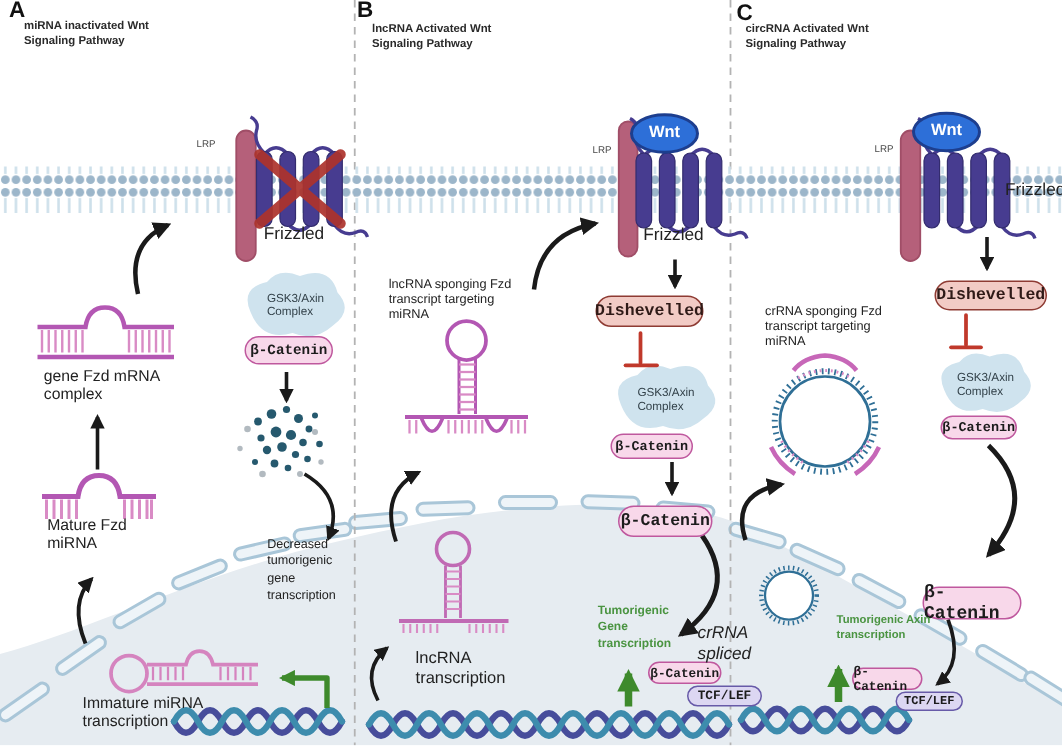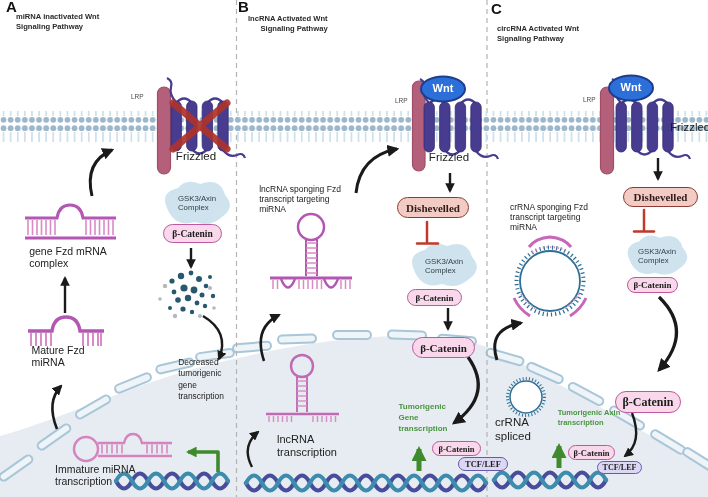--- a/index.html
+++ b/index.html
@@ -6,21 +6,21 @@
   #fig{position:relative;width:708px;height:497px;background:#fff;overflow:hidden;
        font-family:"Liberation Sans",sans-serif;}
   svg{position:absolute;left:0;top:0;}
   .lbl{position:absolute;white-space:pre-line;color:#222;line-height:1.18;}
   .ctr{transform:translateX(-50%);}
   .panel-letter{font-size:15px;font-weight:bold;color:#111;}
   .panel-title{font-size:7.6px;font-weight:bold;color:#2a2a2a;line-height:1.35;}
   .tiny{font-size:6.5px;color:#4a4a4a;}
   .pill{position:absolute;display:flex;align-items:center;justify-content:center;
         border-radius:999px;font-weight:600;color:#1c1c1c;box-sizing:border-box;
-        font-family:Liberation Serif, serif;}
+        font-family:Liberation Mono, monospace;}
   .bcat{background:#f8d8ea;border:1.6px solid #bf589e;}
   .tcf{background:#dcd7f2;border:1.5px solid #675aa8;margin-left:28px;}
   .dsh{background:#f2cbc5;border:1.7px solid #8e3b33;color:#2f1a17;}
   .green{color:#4a9441;font-weight:600;}
   .wnt-txt{color:#fff;font-weight:bold;font-size:11px;}
 </style>
 </head>
 <body>
 
 <div id="fig">
@@ -324,21 +324,21 @@
 <div class="lbl ctr" style="left:58px;top:344px;font-size:10.5px;">Mature Fzd
 miRNA</div>
 <div class="lbl" style="left:55px;top:463px;font-size:10.5px;">Immature miRNA
 transcription</div>
 <div class="lbl ctr" style="left:201px;top:357px;font-size:8.4px;line-height:1.35;">Decreased
 tumorigenic
 gene
 transcription</div>
 
 <div class="lbl panel-letter" style="left:238px;top:-2px;">B</div>
-<div class="lbl panel-title" style="left:248px;top:14px;text-align:right;">lncRNA Activated Wnt
+<div class="lbl panel-title" style="left:248px;top:14px;">lncRNA Activated Wnt
 Signaling Pathway</div>
 <div class="lbl ctr" style="left:300px;top:184px;font-size:8.5px;">lncRNA sponging Fzd
 transcript targeting
 miRNA</div>
 <div class="lbl tiny" style="left:395px;top:97px;">LRP</div>
 <div class="lbl ctr wnt-txt" style="left:443px;top:82px;">Wnt</div>
 <div class="lbl ctr" style="left:449px;top:151px;font-size:11.5px;">Frizzled</div>
 <div class="pill dsh" style="left:397px;top:197px;width:72px;height:21px;font-size:11px;">Dishevelled</div>
 <div class="lbl ctr" style="left:444px;top:257px;font-size:7.8px;color:#33424a;">GSK3/Axin
 Complex</div>
@@ -346,33 +346,33 @@
 <div class="pill bcat" style="left:412px;top:337px;width:63px;height:21px;font-size:11px;">β-Catenin</div>
 <div class="lbl ctr" style="left:307px;top:433px;font-size:11px;">lncRNA
 transcription</div>
 <div class="lbl ctr green" style="left:423px;top:402px;font-size:8px;line-height:1.35;">Tumorigenic
 Gene
 transcription</div>
 <div class="pill bcat" style="left:432px;top:441px;width:49px;height:15px;font-size:8.5px;">β-Catenin</div>
 <div class="pill tcf" style="left:430px;top:457px;width:50px;height:14px;font-size:8.5px;">TCF/LEF</div>
 
 <div class="lbl panel-letter" style="left:491px;top:0px;">C</div>
-<div class="lbl panel-title" style="left:497px;top:24px;">circRNA Activated Wnt
+<div class="lbl panel-title" style="left:497px;top:14px;">circRNA Activated Wnt
 Signaling Pathway</div>
 <div class="lbl ctr" style="left:549px;top:202px;font-size:8.5px;">crRNA sponging Fzd
 transcript targeting
 miRNA</div>
 <div class="lbl tiny" style="left:583px;top:96px;">LRP</div>
 <div class="lbl ctr wnt-txt" style="left:631px;top:81px;">Wnt</div>
 <div class="lbl" style="left:670px;top:121px;font-size:11.5px;">Frizzled</div>
 <div class="pill dsh" style="left:623px;top:187px;width:75px;height:20px;font-size:11px;">Dishevelled</div>
 <div class="lbl ctr" style="left:657px;top:247px;font-size:7.8px;color:#33424a;">GSK3/Axin
 Complex</div>
 <div class="pill bcat" style="left:627px;top:277px;width:51px;height:16px;font-size:9px;">β-Catenin</div>
-<div class="lbl" style="left:495px;top:416px;font-size:11.5px;">crRNA
+<div class="lbl" style="left:465px;top:416px;font-size:11.5px;font-style:italic;">crRNA
 spliced</div>
 <div class="pill bcat" style="left:615px;top:391px;width:66px;height:22px;font-size:12px;">β-Catenin</div>
 <div class="lbl ctr green" style="left:589px;top:408px;font-size:7.5px;line-height:1.3;">Tumorigenic Axin
 transcription</div>
 <div class="pill bcat" style="left:568px;top:445px;width:47px;height:15px;font-size:8.5px;">β-Catenin</div>
 <div class="pill tcf" style="left:569px;top:461px;width:45px;height:13px;font-size:8px;">TCF/LEF</div>
 
 </div>
 
 </body></html>

